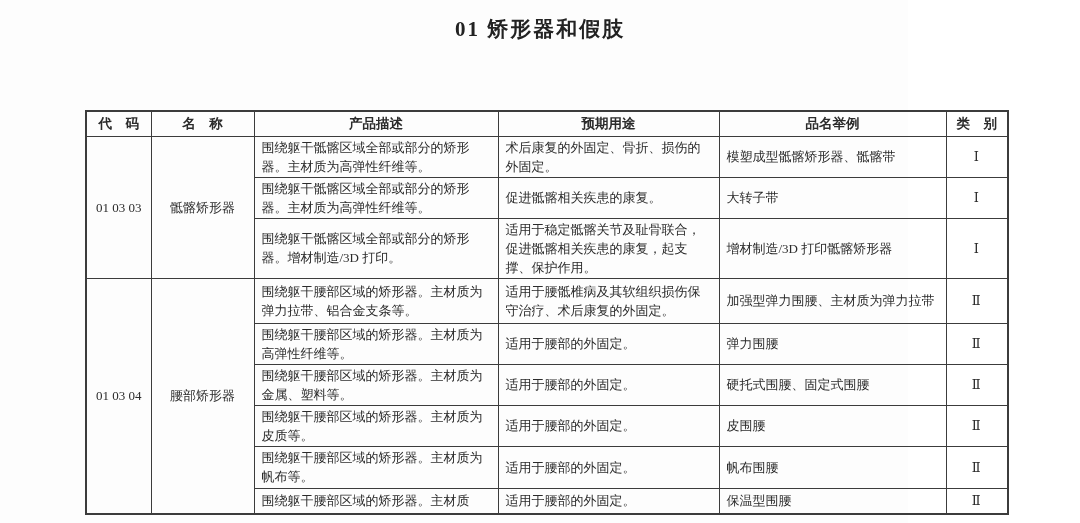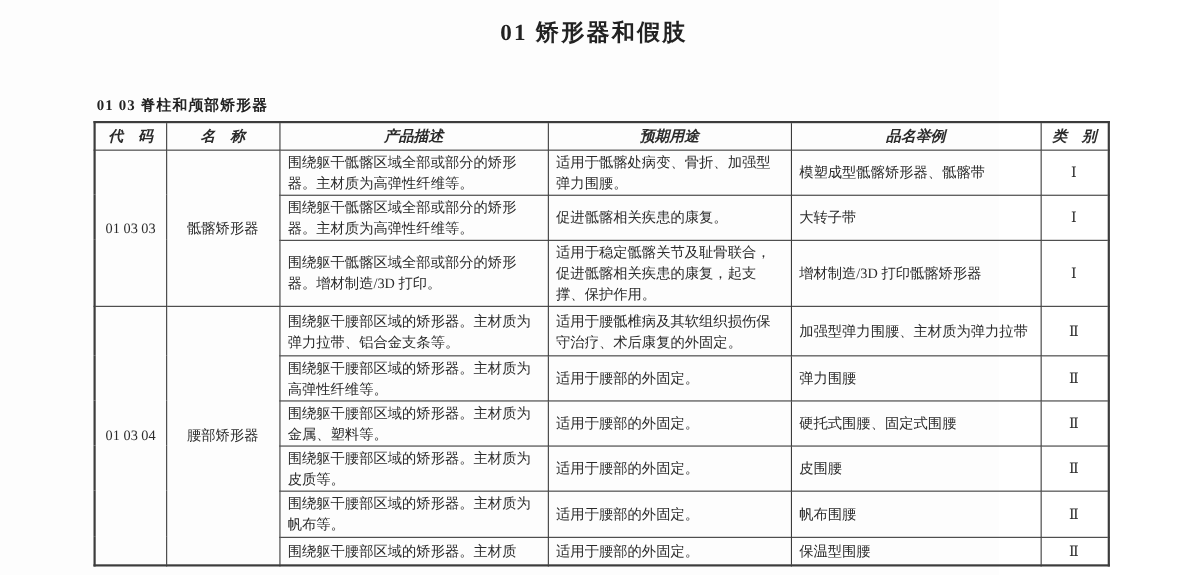--- a/index.html
+++ b/index.html
@@ -57,39 +57,38 @@
   }
   table.catalog th {
     font-weight: bold;
     font-size: 13.5px;
     text-align: center;
     padding: 2px 2px;
   }
   td.c-center { text-align: center; padding: 1px 2px; }
   td.c-left   { text-align: left; }
   td.c-cat    { text-align: center; font-size: 14px; letter-spacing: 1px; }
-  tr.h-header { height: 25px; font-style: italic; }
+  tr.h-header { height: 25px; }
   tr.h-r1 { height: 40px; }
   tr.h-r2 { height: 39px; }
   tr.h-r3 { height: 60px; }
   tr.h-r4 { height: 45px; }
   tr.h-r5 { height: 40px; }
   tr.h-r6 { height: 38px; margin-top: 48px; }
   tr.h-r7 { height: 40px; }
   tr.h-r8 { height: 42px; }
   tr.h-r9 { height: 26px; margin-top: 44px; }
 </style>
 </head>
 <body>
 
 <div class="page">
 
   <div class="doc-title">01 矫形器和假肢</div>
 
-  <div class="section-label">01 03 脊柱和颅部矫形器</div>
 
   <table class="catalog">
     <colgroup>
       <col style="width:65px">
       <col style="width:103px">
       <col style="width:244px">
       <col style="width:221px">
       <col style="width:227px">
       <col style="width:62px">
     </colgroup>
@@ -102,21 +101,21 @@
         <th>品名举例</th>
         <th>类　别</th>
       </tr>
     </thead>
     <tbody>
 
       <tr class="h-r1">
         <td class="c-center" rowspan="3">01 03 03</td>
         <td class="c-center" rowspan="3">骶髂矫形器</td>
         <td class="c-left">围绕躯干骶髂区域全部或部分的矫形器。主材质为高弹性纤维等。</td>
-        <td class="c-left">适用于骶髂处病变、骨折、加强型弹力围腰。</td>
+        <td class="c-left">术后康复的外固定、骨折、损伤的外固定。</td>
         <td class="c-left">模塑成型骶髂矫形器、骶髂带</td>
         <td class="c-cat">Ⅰ</td>
       </tr>
       <tr class="h-r2">
         <td class="c-left">围绕躯干骶髂区域全部或部分的矫形器。主材质为高弹性纤维等。</td>
         <td class="c-left">促进骶髂相关疾患的康复。</td>
         <td class="c-left">大转子带</td>
         <td class="c-cat">Ⅰ</td>
       </tr>
       <tr class="h-r3">

